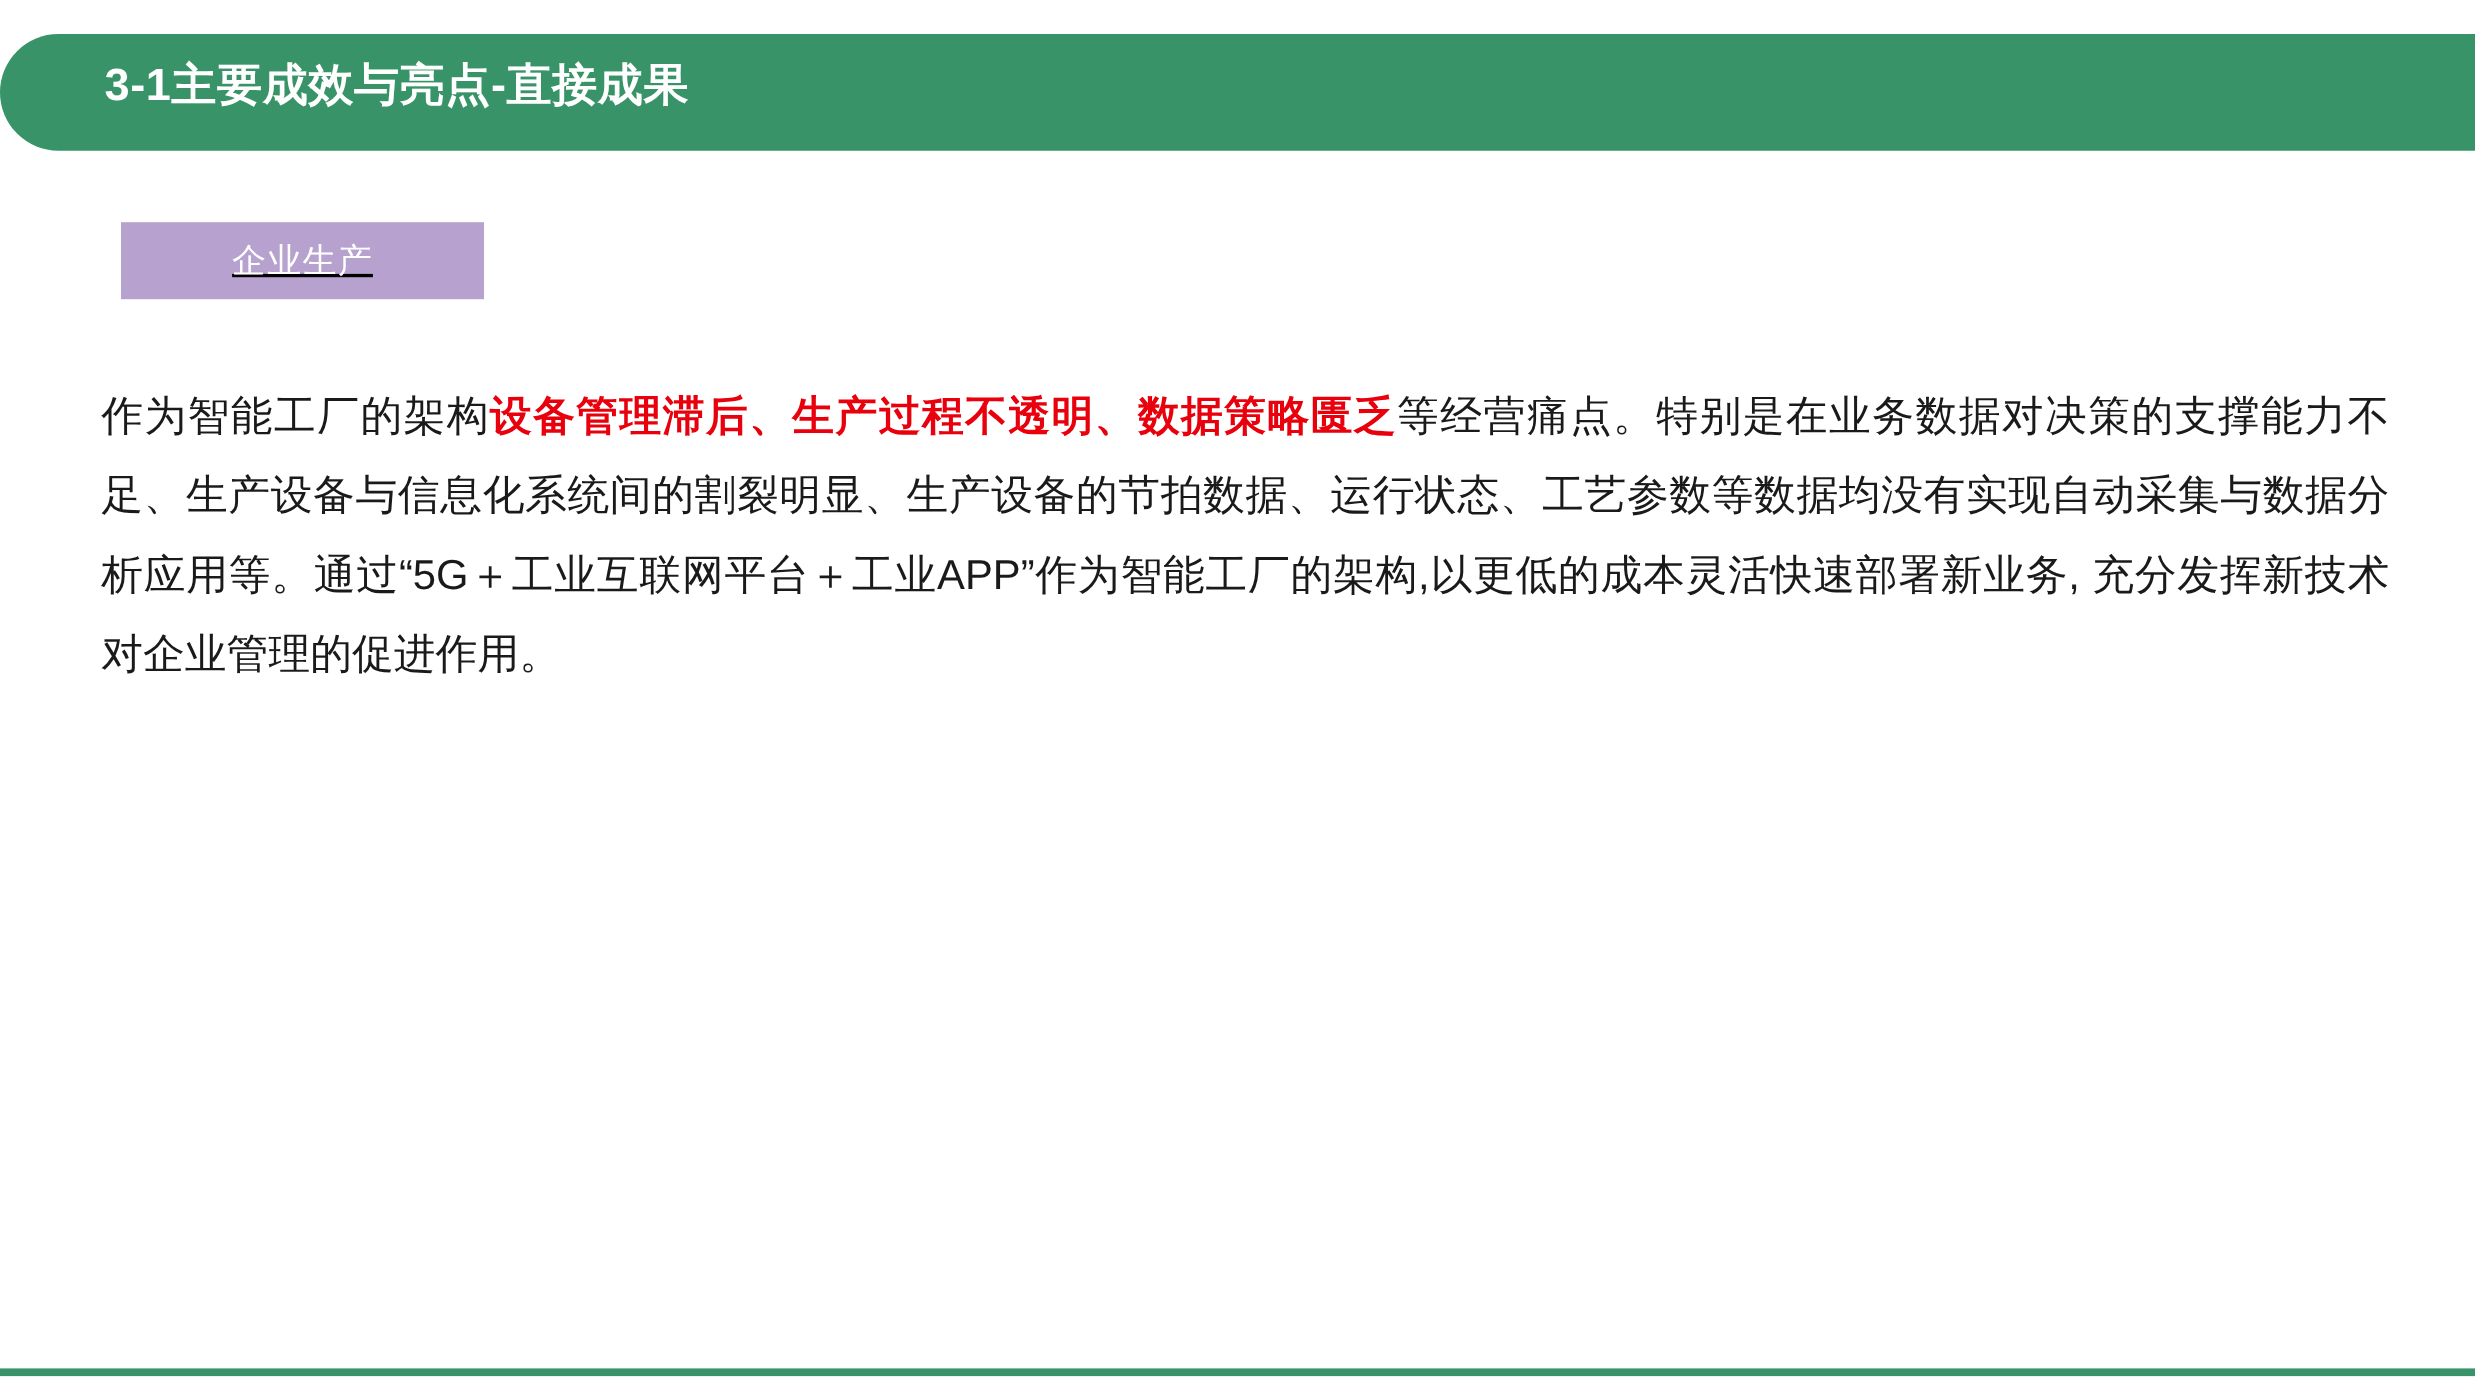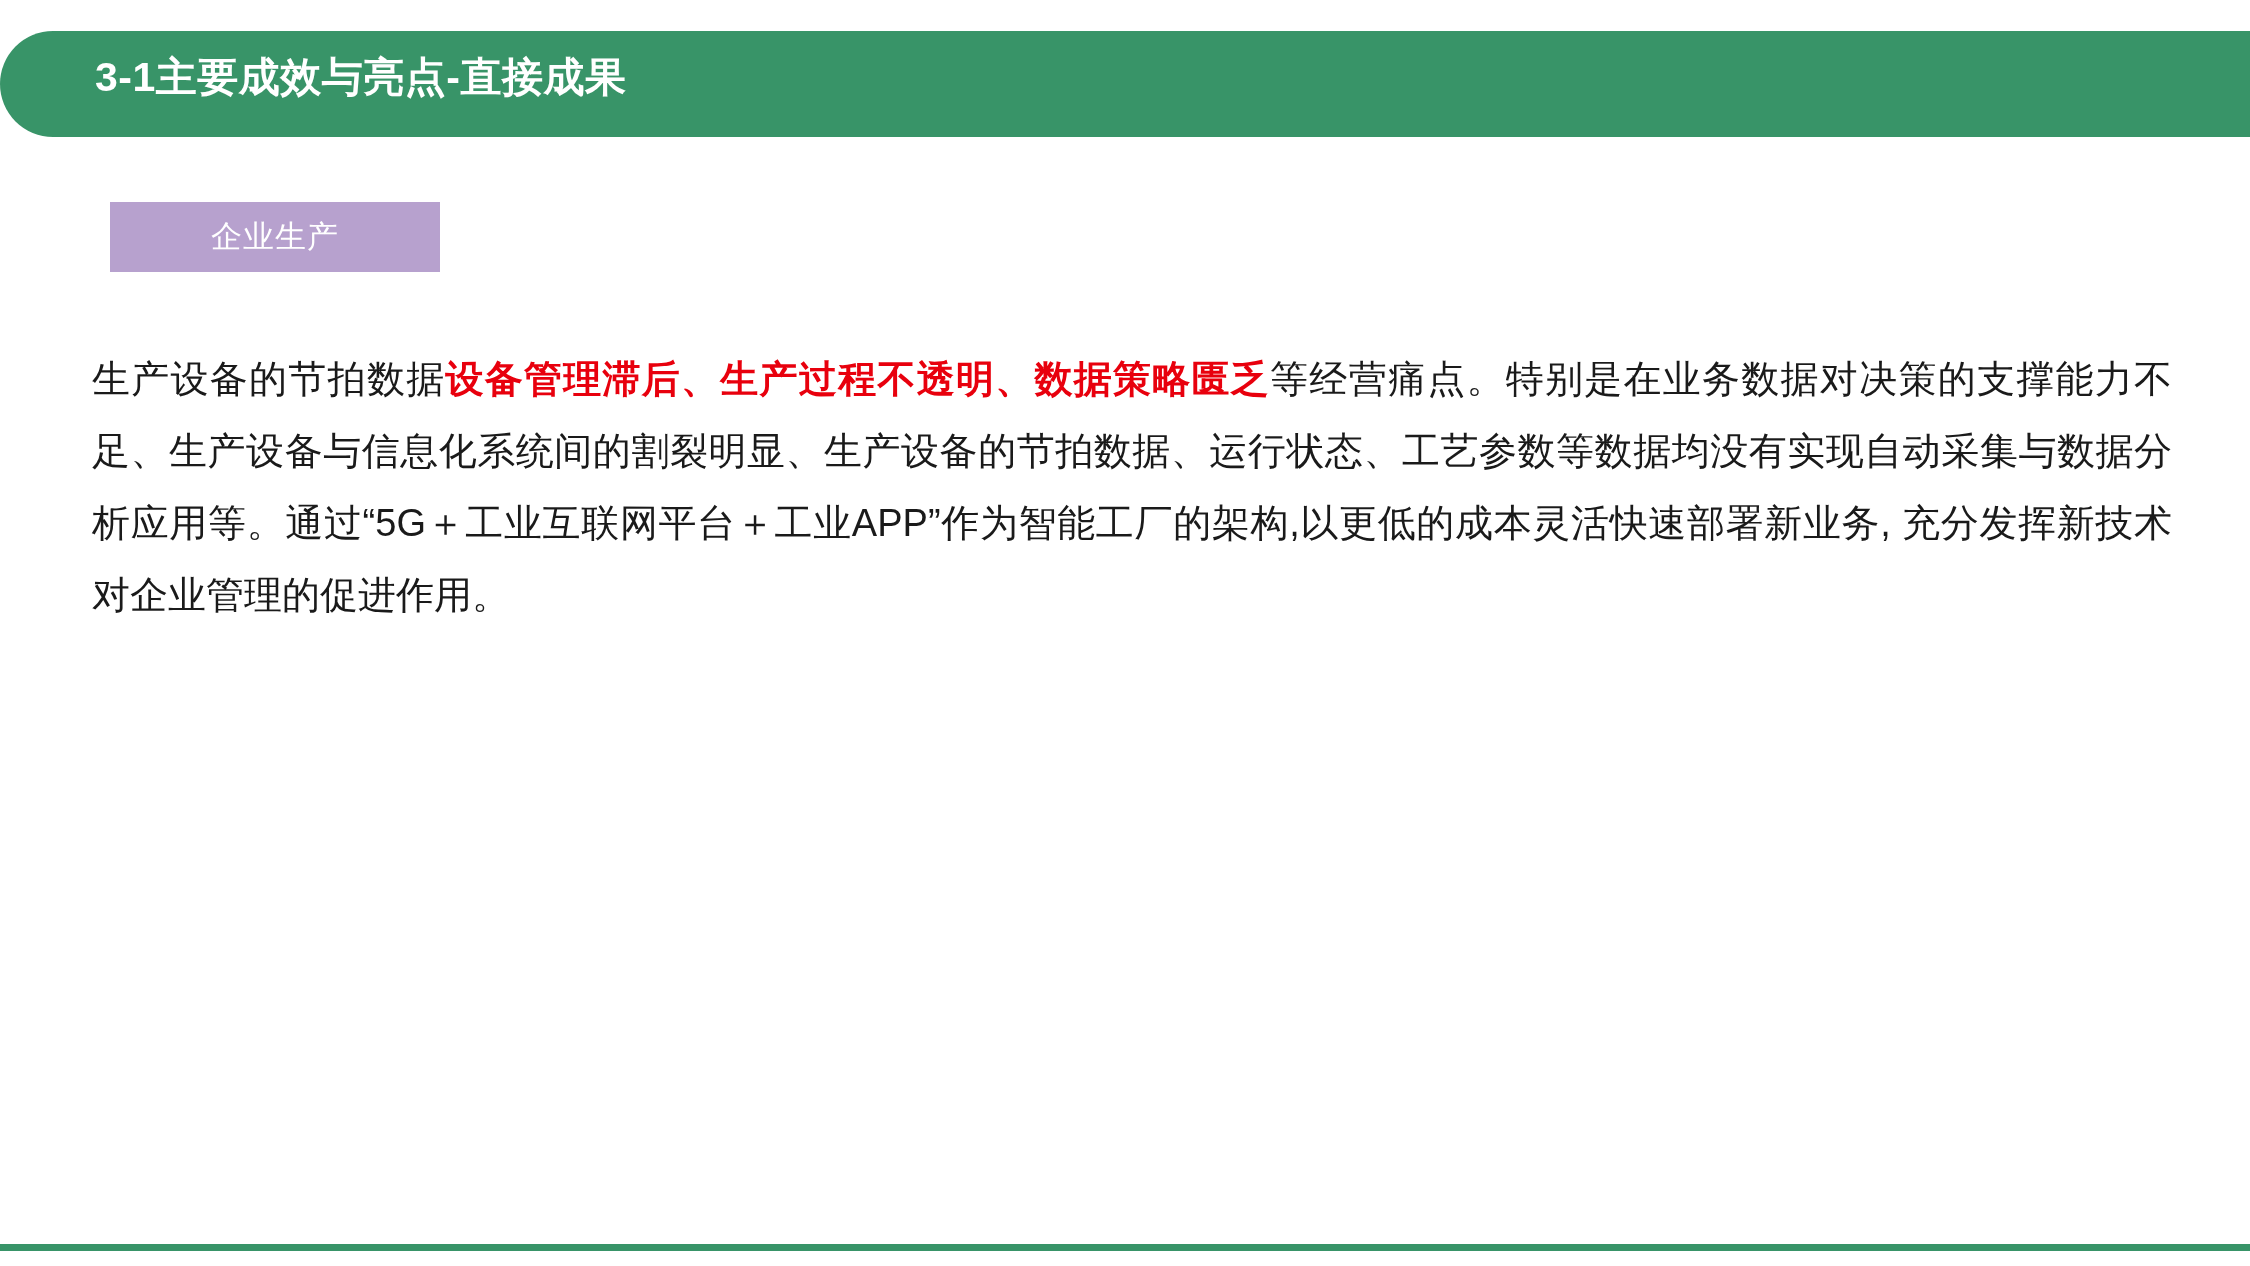--- a/index.html
+++ b/index.html
@@ -55,20 +55,21 @@
     position: absolute;
     left: 110px;
     top: 202px;
     width: 330px;
     height: 70px;
     background: #b7a1ce;
     display: flex;
     align-items: center;
     justify-content: center;
     box-sizing: border-box;
+    text-decoration: underline;
   }
   .tag-label {
     font-size: 31px;
     color: #ffffff;
     letter-spacing: 1px;
     white-space: nowrap;
   }
 
   
   .body-text {
@@ -104,17 +105,17 @@
 
 <div class="slide">
 
   <div class="header-bar"></div>
   <div class="header-title">3-1主要成效与亮点-直接成果</div>
 
   <div class="tag-box">
     <span class="tag-label">企业生产</span>
   </div>
 
-  <p class="body-text"><span>生产设备的节拍数据</span><span class="hl-red">设备管理滞后、生产过程不透明、数据策略匮乏</span><span>等经营痛点。特别是在业务数据对决策的支撑能力不足、生产设备与信息化系统间的割裂明显、生产设备的节拍数据、运行状态、工艺参数等数据均没有实现自动采集与数据分析应用等。通过“5G＋工业互联网平台＋工业APP”作为智能工厂的架构,以更低的成本灵活快速部署新业务, 充分发挥新技术对企业管理的促进作用。</span></p>
+  <p class="body-text"><span>作为智能工厂的架构</span><span class="hl-red">设备管理滞后、生产过程不透明、数据策略匮乏</span><span>等经营痛点。特别是在业务数据对决策的支撑能力不足、生产设备与信息化系统间的割裂明显、生产设备的节拍数据、运行状态、工艺参数等数据均没有实现自动采集与数据分析应用等。通过“5G＋工业互联网平台＋工业APP”作为智能工厂的架构,以更低的成本灵活快速部署新业务, 充分发挥新技术对企业管理的促进作用。</span></p>
 
   <div class="bottom-rule"></div>
 
 </div>
 
 </body></html>

